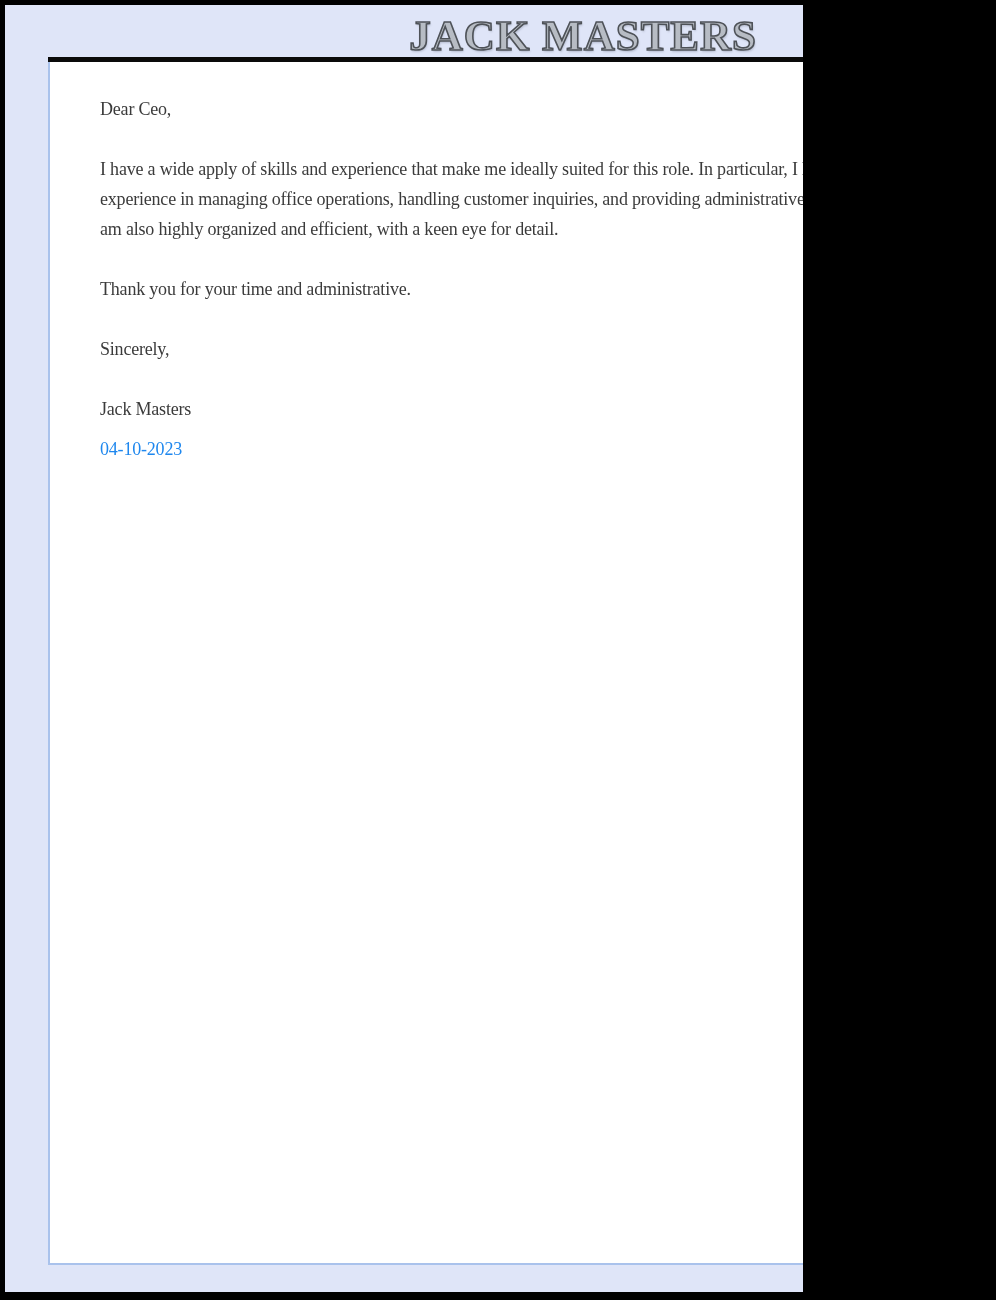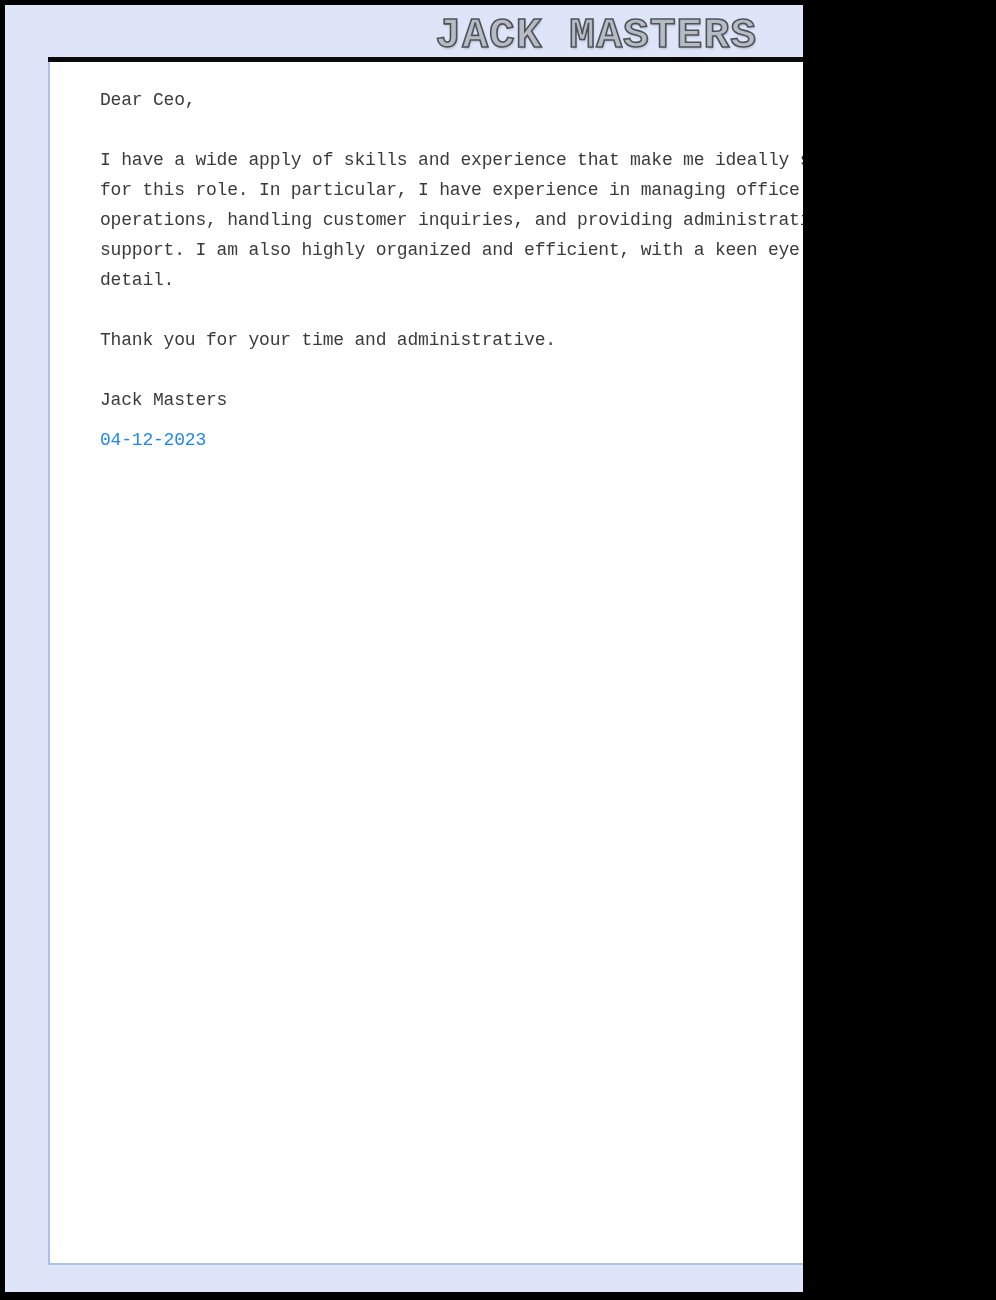--- a/index.html
+++ b/index.html
@@ -9,21 +9,21 @@
   }
   .frame {
     position: relative;
     width: 808px;
     height: 1300px;
     box-sizing: border-box;
     border: 5px solid #000000;
     border-bottom-width: 8px;
     background: #dfe5f8;
     overflow: hidden;
-    font-family: Liberation Mono, monospace;
+    font-family: Liberation Serif, serif;
   }
   .header-name {
     position: absolute;
     top: 6px;
     right: 46px;
     font-size: 43px;
     font-weight: 700;
     letter-spacing: 1px;
     color: #b7bcc4;
     -webkit-text-stroke: 1.6px #4e5258;
@@ -43,21 +43,21 @@
     left: 43px;
     top: 57px;
     width: 900px;
     height: 1203px;
     box-sizing: border-box;
     background: #ffffff;
     border: 2px solid #a9c2ec;
     border-top: 0;
   }
   .letter {
-    padding: 23px 54px 0 50px;
+    padding: 32px 54px 0 50px;
     font-size: 18px;
     line-height: 30px;
     letter-spacing: -0.2px;
     color: #3b3b3b;
   }
   .letter p {
     margin: 0 0 30px 0;
   }
   .letter p.date-line {
     margin-top: -20px;
@@ -85,23 +85,24 @@
     <div class="letter">
 
       <p>Dear Ceo,</p>
 
 
       <p>I have a wide apply of skills and experience that make me ideally suited for this role. In particular, I have experience in managing office operations, handling customer inquiries, and providing administrative support. I am also highly organized and efficient, with a keen eye for detail.</p>
 
 
       <p>Thank you for your time and administrative.</p>
 
+      <p>Sincerely,</p>
 
       <p>Jack Masters</p>
 
-      <p class="date-line">04-12-2023</p>
+      <p class="date-line">04-10-2023</p>
 
     </div>
 
     <div class="footer-brand">Lazyapply.com</div>
   </div>
 
 </div>
 
 </body></html>

